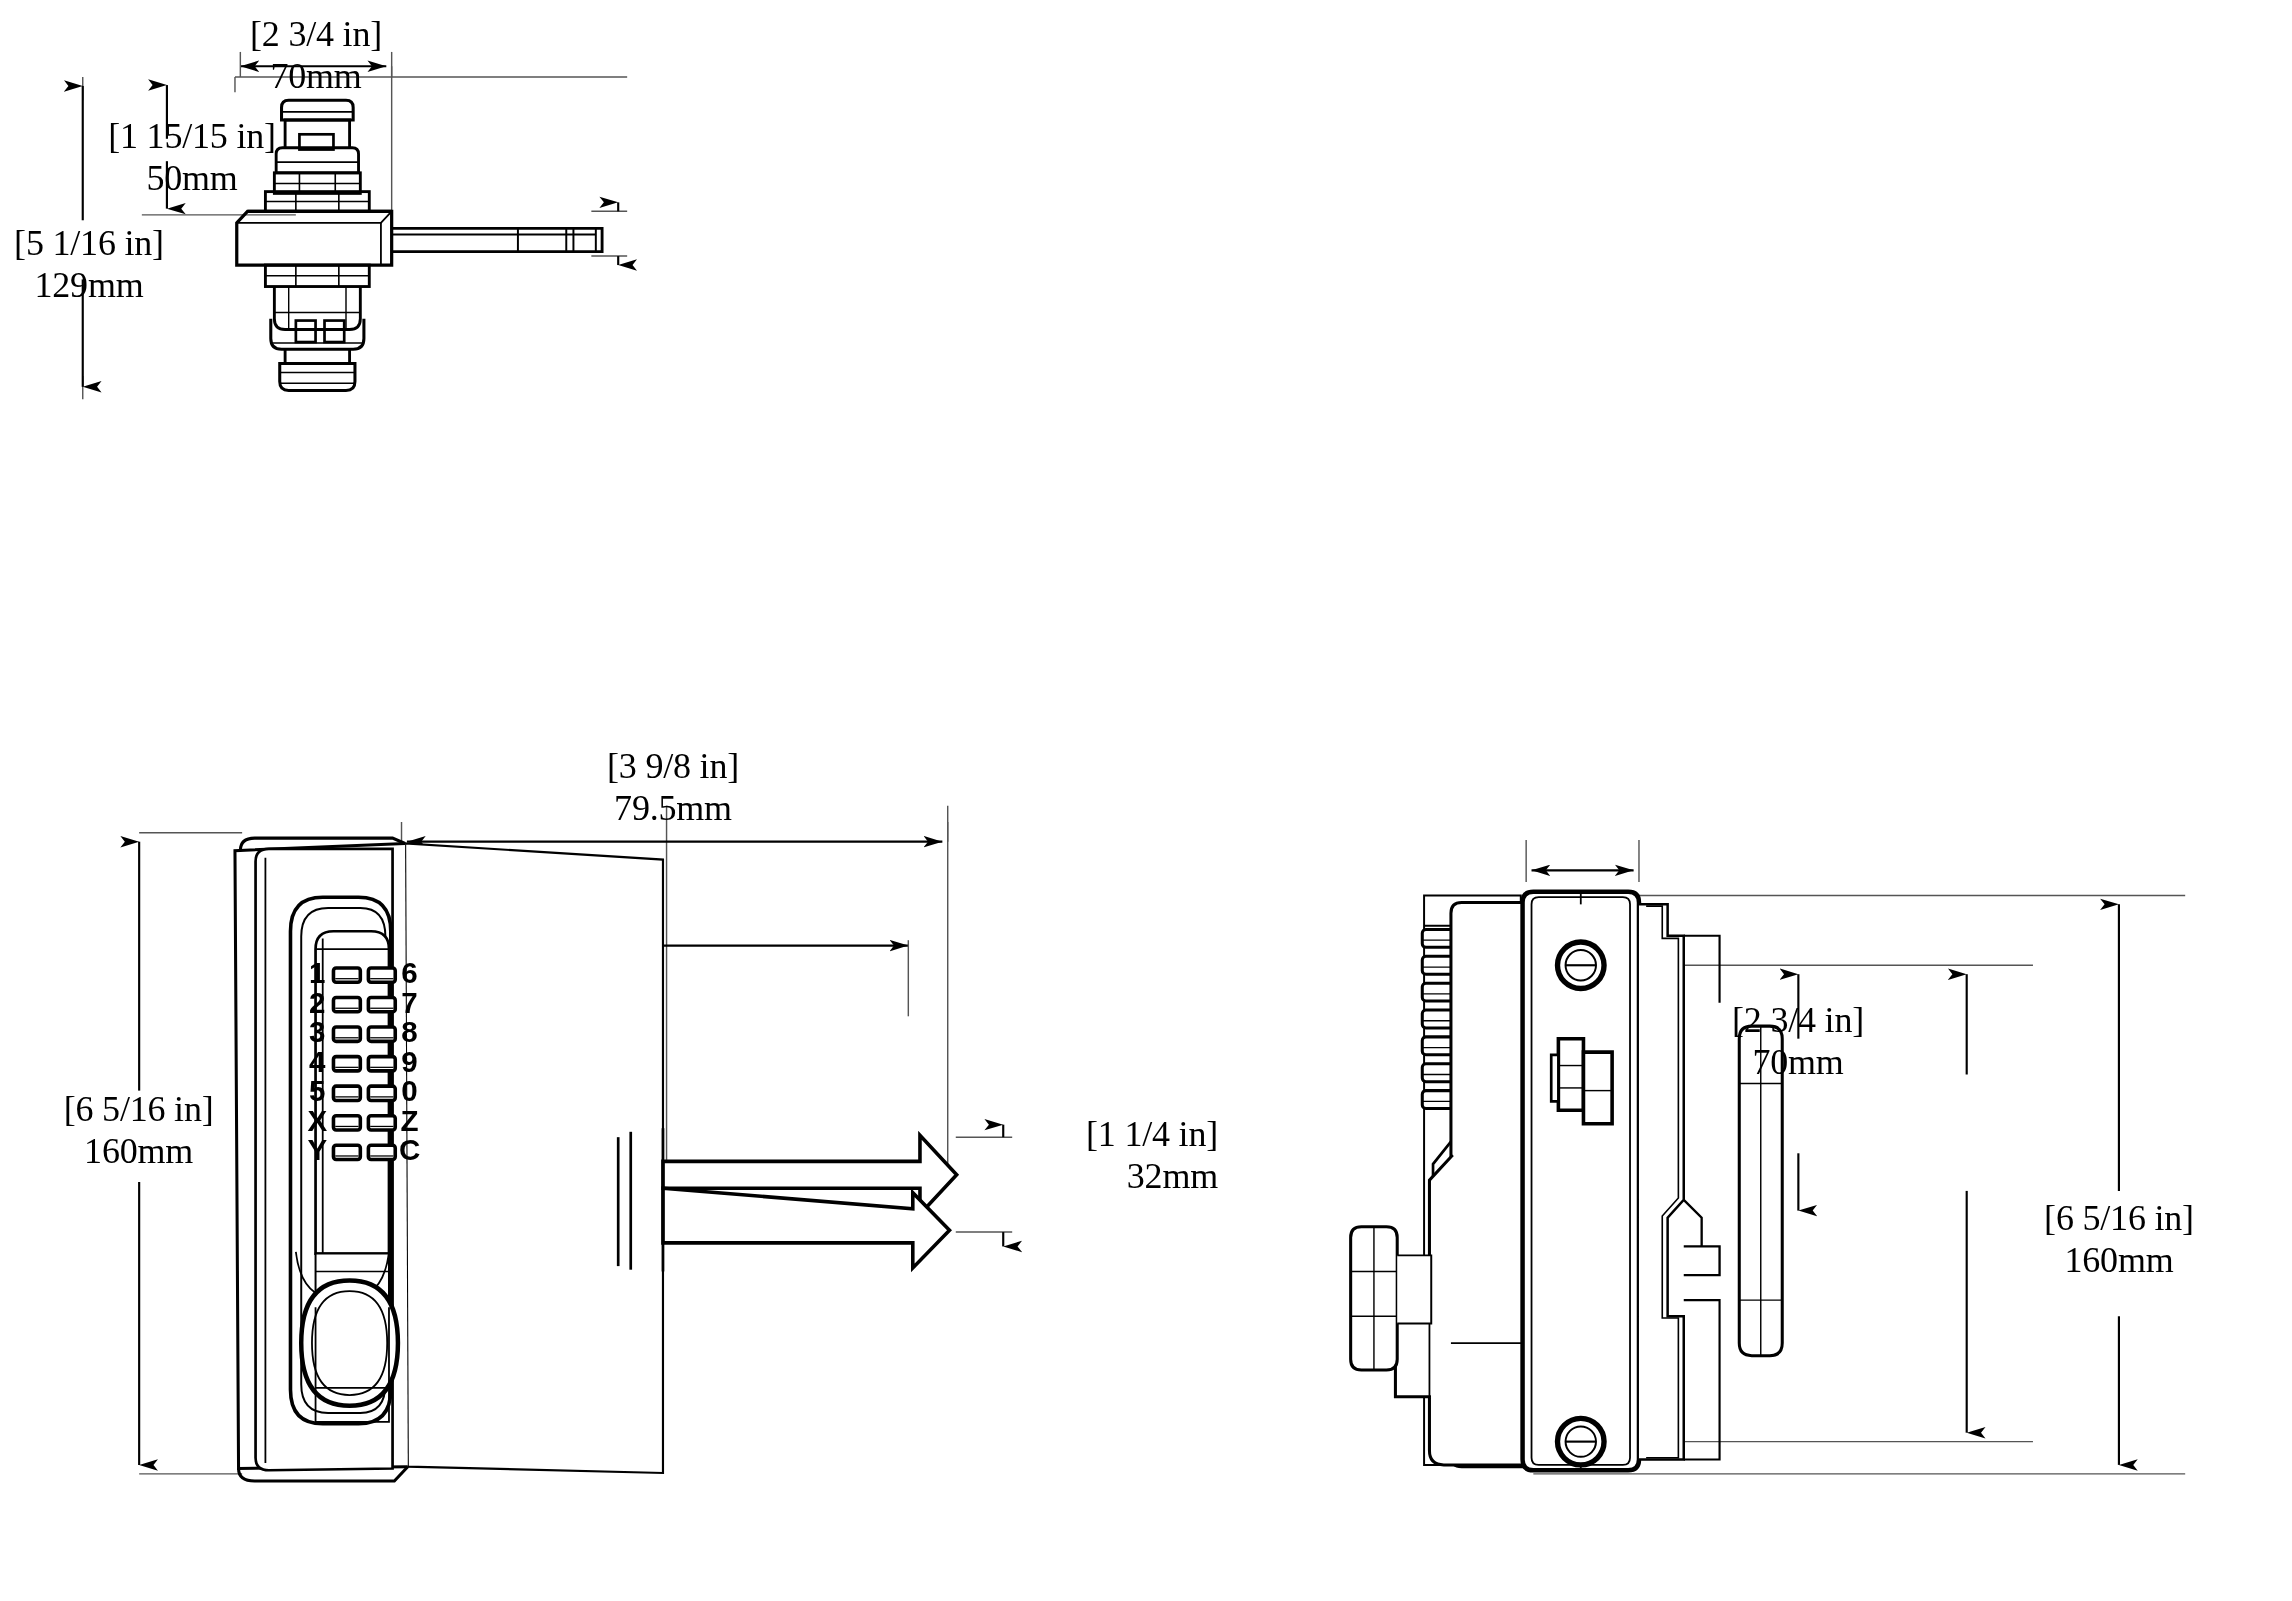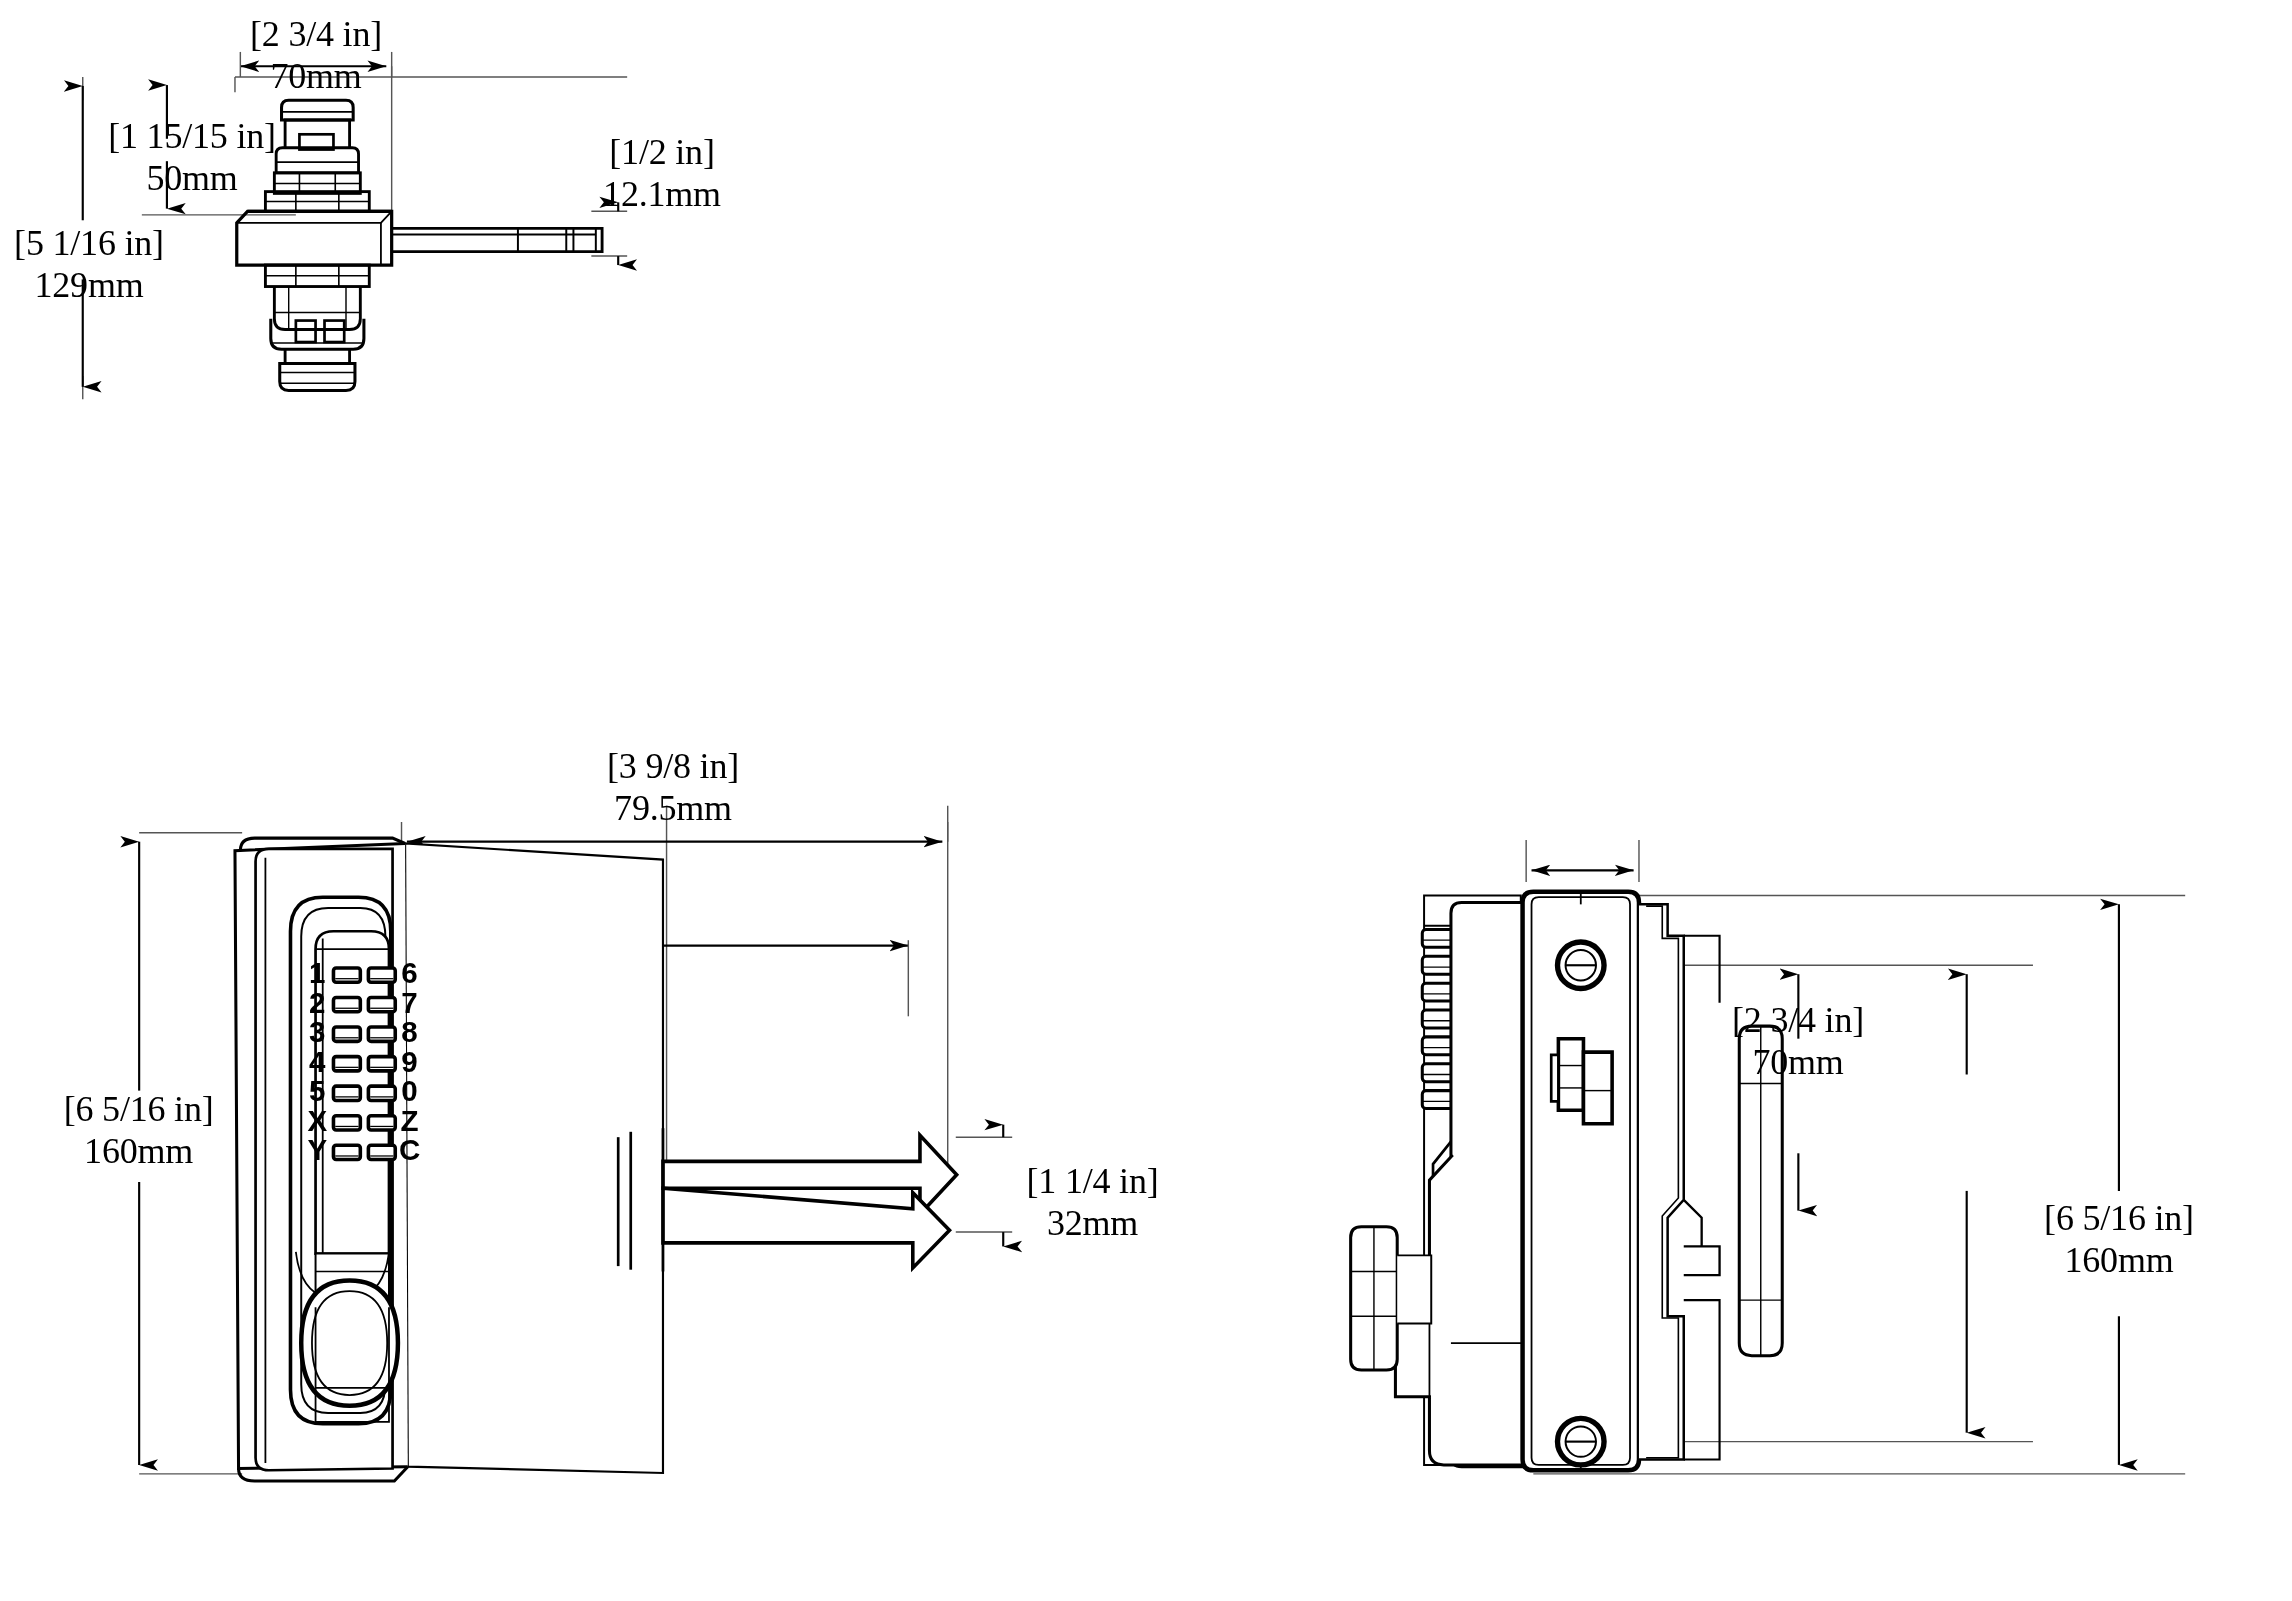--- a/index.html
+++ b/index.html
@@ -385,37 +385,33 @@
   <div class="dimtext" style="left:40px; top:115px; width:304px;">
     <span class="l1">[1 15/15 in]</span>
     <span class="l2">50mm</span>
   </div>
 
   <div class="dimtext" style="left:-63px; top:222px; width:304px;">
     <span class="l1">[5 1/16 in]</span>
     <span class="l2">129mm</span>
   </div>
 
-  <div class="dimtext" style="left:510px; top:131px; width:304px;">
-    <span class="l1">[1/2 in]</span>
-    <span class="l2">12.1mm</span>
-  </div>
 
   <div class="dimtext" style="left:521px; top:745px; width:304px;">
     <span class="l1">[3 9/8 in]</span>
     <span class="l2">79.5mm</span>
   </div>
 
 
   <div class="dimtext" style="left:-13.4px; top:1088px; width:304px;">
     <span class="l1">[6 5/16 in]</span>
     <span class="l2">160mm</span>
   </div>
 
-  <div class="dimtext" style="left:967px; top:1160px; width:251px; text-align:center;">
+  <div class="dimtext" style="left:967px; top:1113px; width:251px; text-align:right;">
     <span class="l1">[1 1/4 in]</span>
     <span class="l2">32mm</span>
   </div>
 
 
   <div class="dimtext" style="left:1646px; top:999px; width:304px;">
     <span class="l1">[2 3/4 in]</span>
     <span class="l2">70mm</span>
   </div>
 

